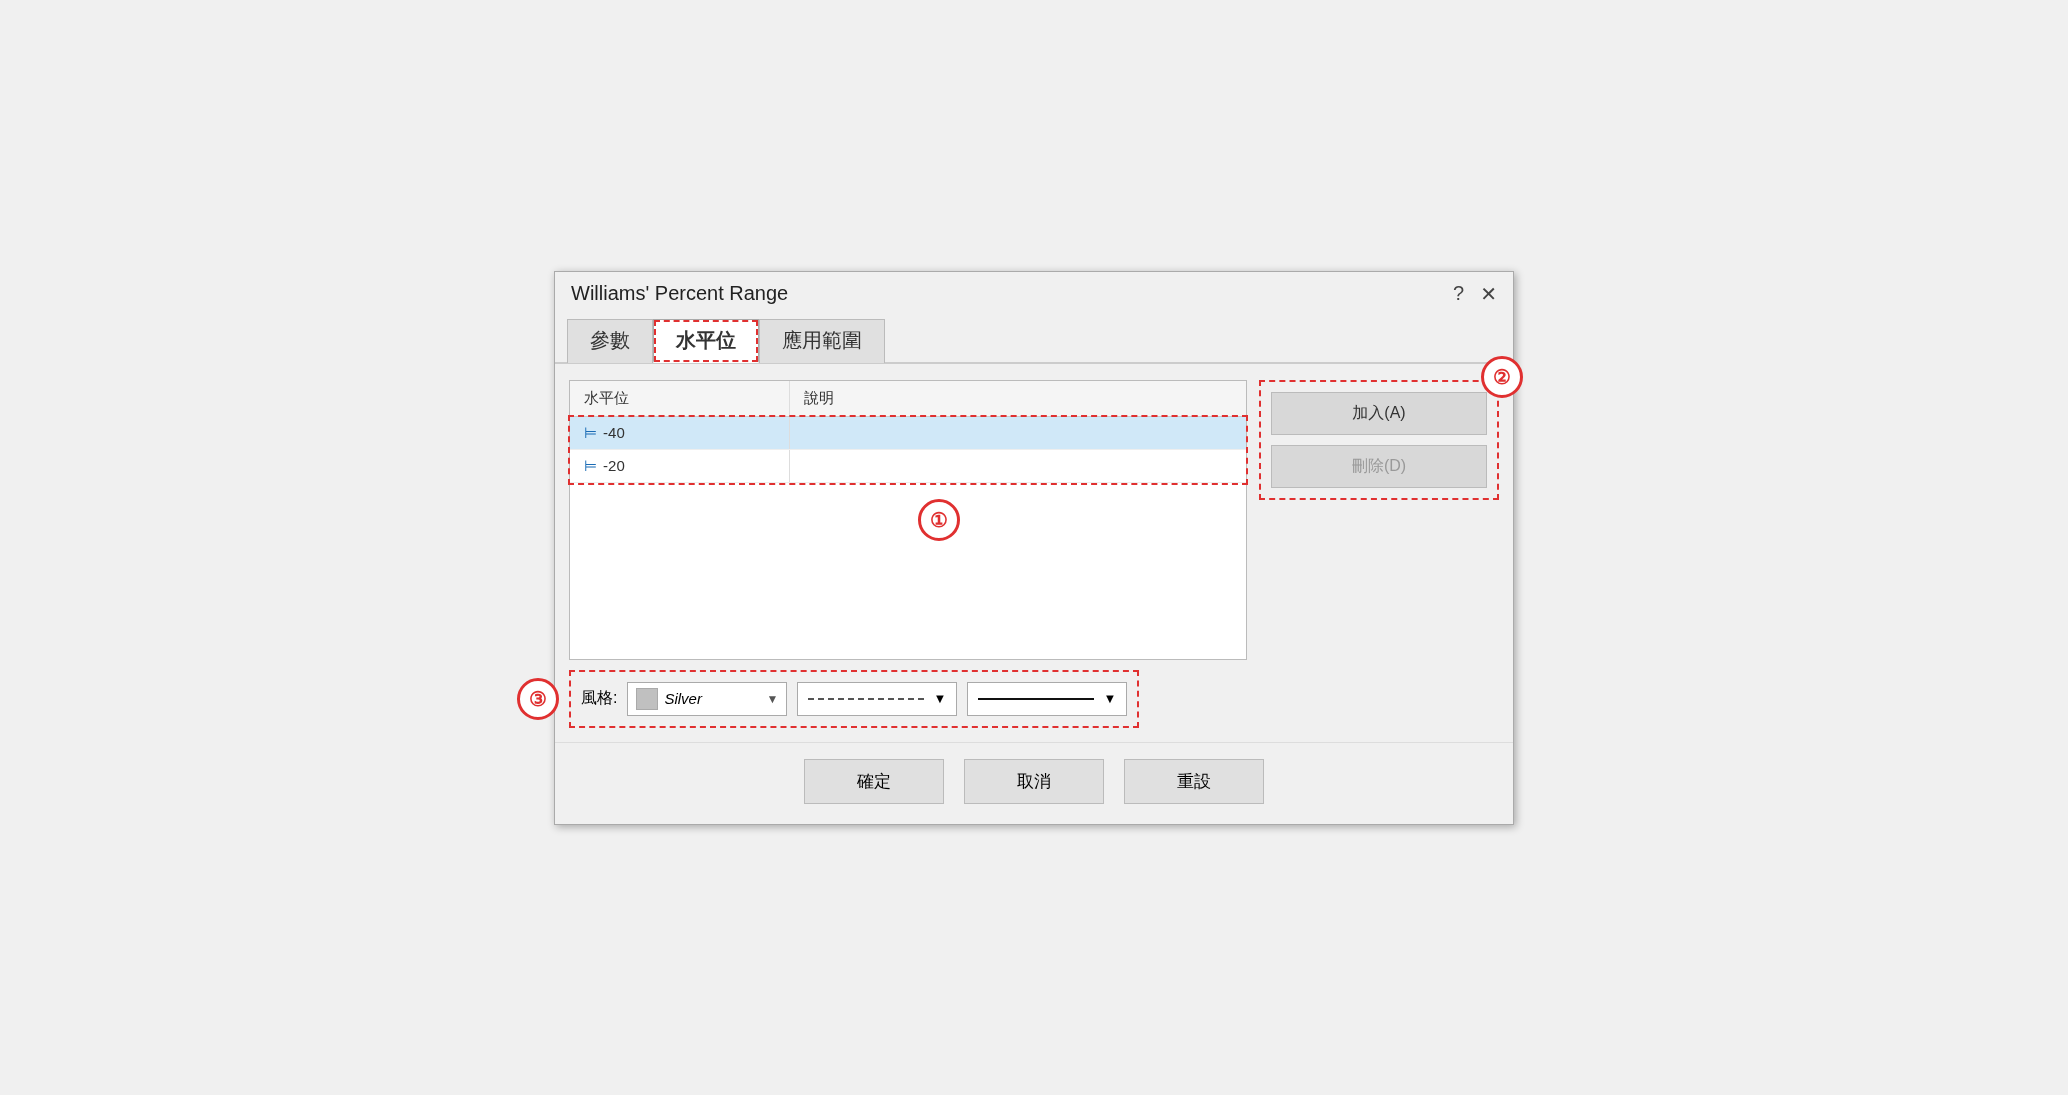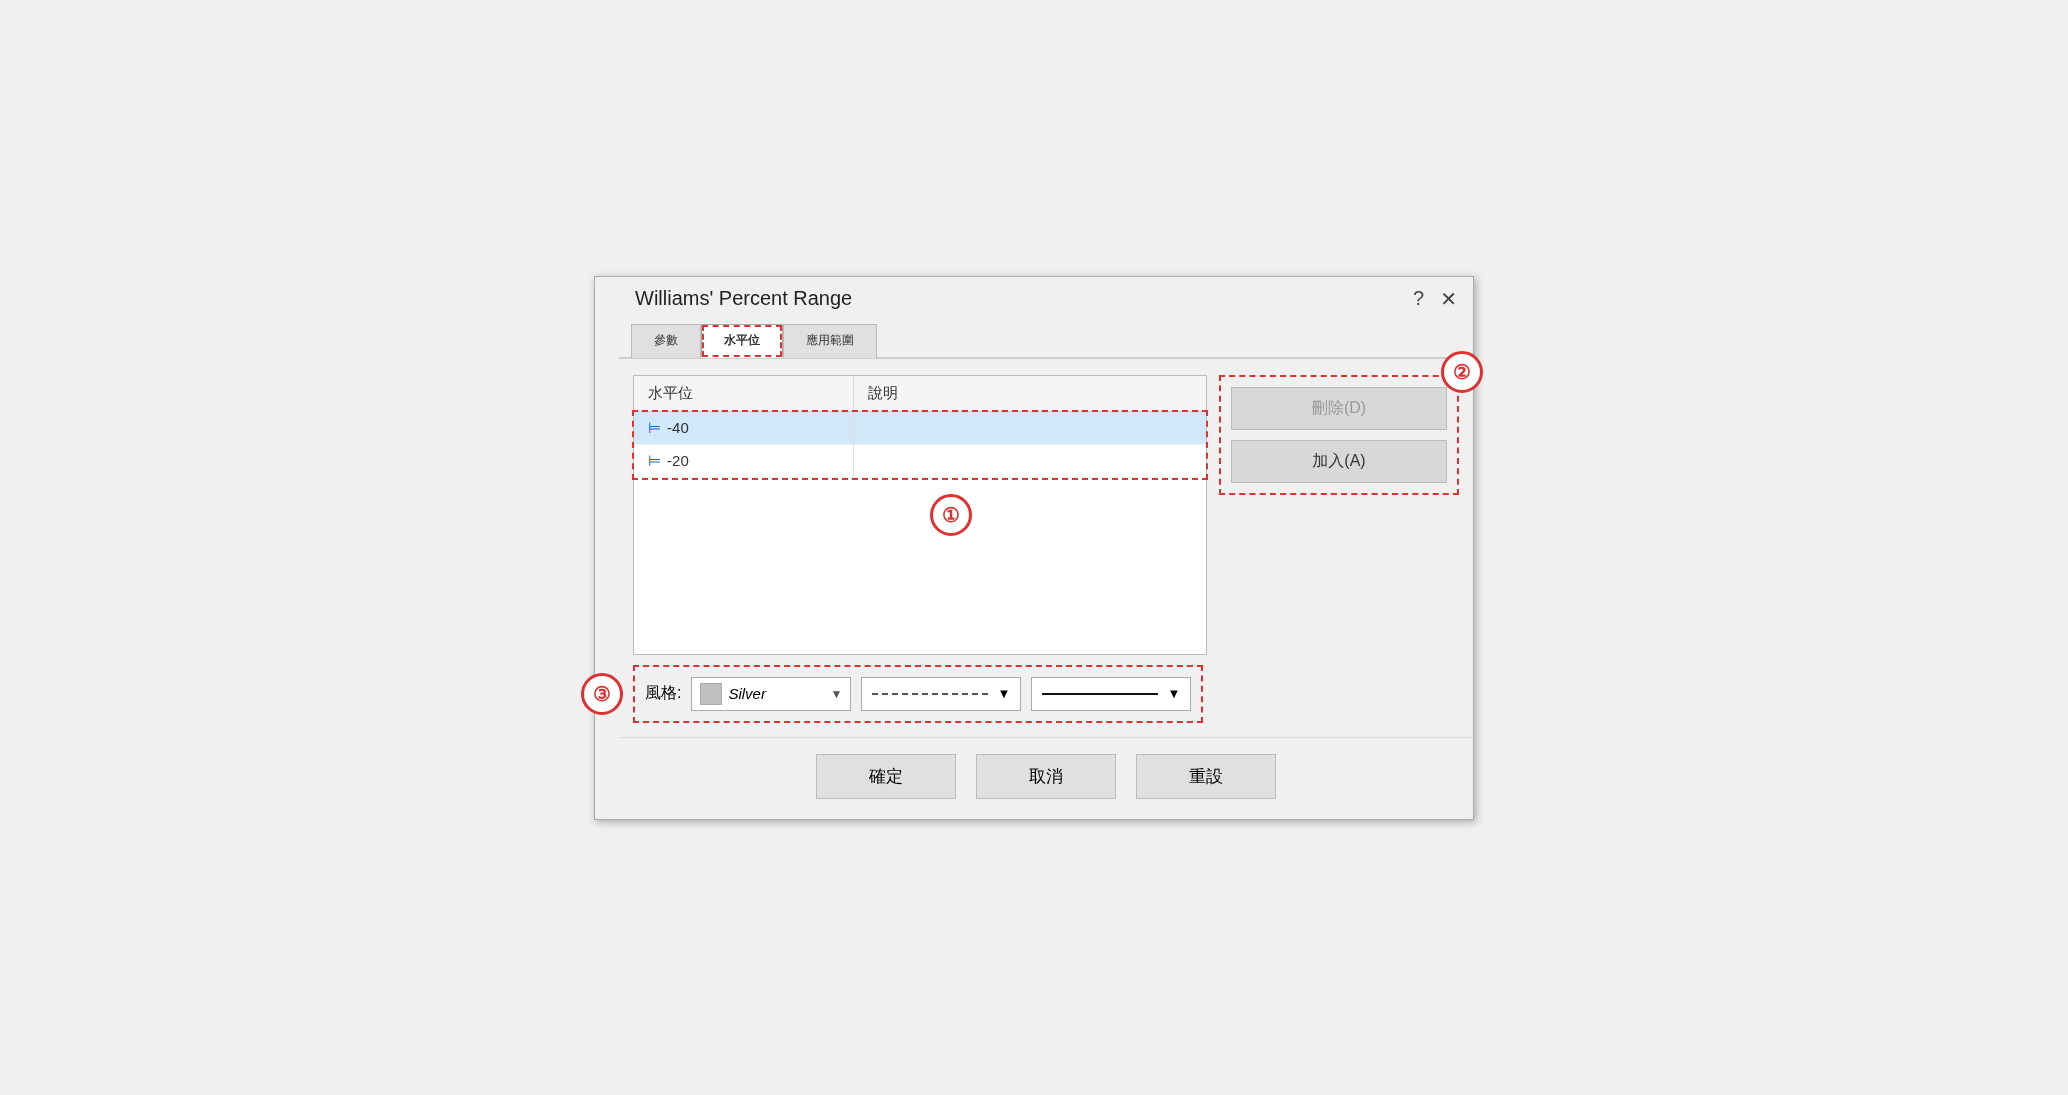--- a/index.html
+++ b/index.html
@@ -8,25 +8,24 @@
       background: #f0f0f0;
       display: flex;
       justify-content: center;
       align-items: center;
       min-height: 100vh;
     }
     .dialog {
       background: #f0f0f0;
       border: 1px solid #aaa;
       box-shadow: 2px 2px 8px rgba(0,0,0,0.3);
-      width: 880px;
+      width: 960px;
       min-height: 456px;
       display: flex;
       flex-direction: column;
-      padding-left: 24px;
     }
     .title-bar {
       background: #f0f0f0;
       display: flex;
       align-items: center;
       justify-content: space-between;
       padding: 10px 16px 6px 16px;
       border-bottom: none;
     }
     .title-text {
@@ -53,21 +52,21 @@
     }
     .tab-bar {
       display: flex;
       padding: 6px 12px 0 12px;
       gap: 0;
       border-bottom: 2px solid #ccc;
       margin-bottom: 0;
     }
     .tab {
       padding: 7px 22px;
-      font-size: 12px;
+      font-size: 20px;
       cursor: pointer;
       background: #e0e0e0;
       border: 1px solid #bbb;
       border-bottom: none;
       color: #333;
       position: relative;
       bottom: -1px;
     }
     .tab.active {
       background: #fff;
@@ -379,22 +378,22 @@
             <span class="chevron">▼</span>
           </div>
         </div>
       </div>
     </div>
 
     <div class="right-panel">
       <div class="right-buttons" style="position:relative;">
 
         <div class="annotation-circle annotation-2" style="position:absolute; top:-26px; right:-26px;">②</div>
+        <button class="action-button">加入(A)</button>
         <button class="action-button disabled">刪除(D)</button>
-        <button class="action-button">加入(A)</button>
       </div>
     </div>
   </div>
 
   <div class="footer">
     <button class="footer-button">確定</button>
     <button class="footer-button">取消</button>
     <button class="footer-button">重設</button>
   </div>
 </div>

